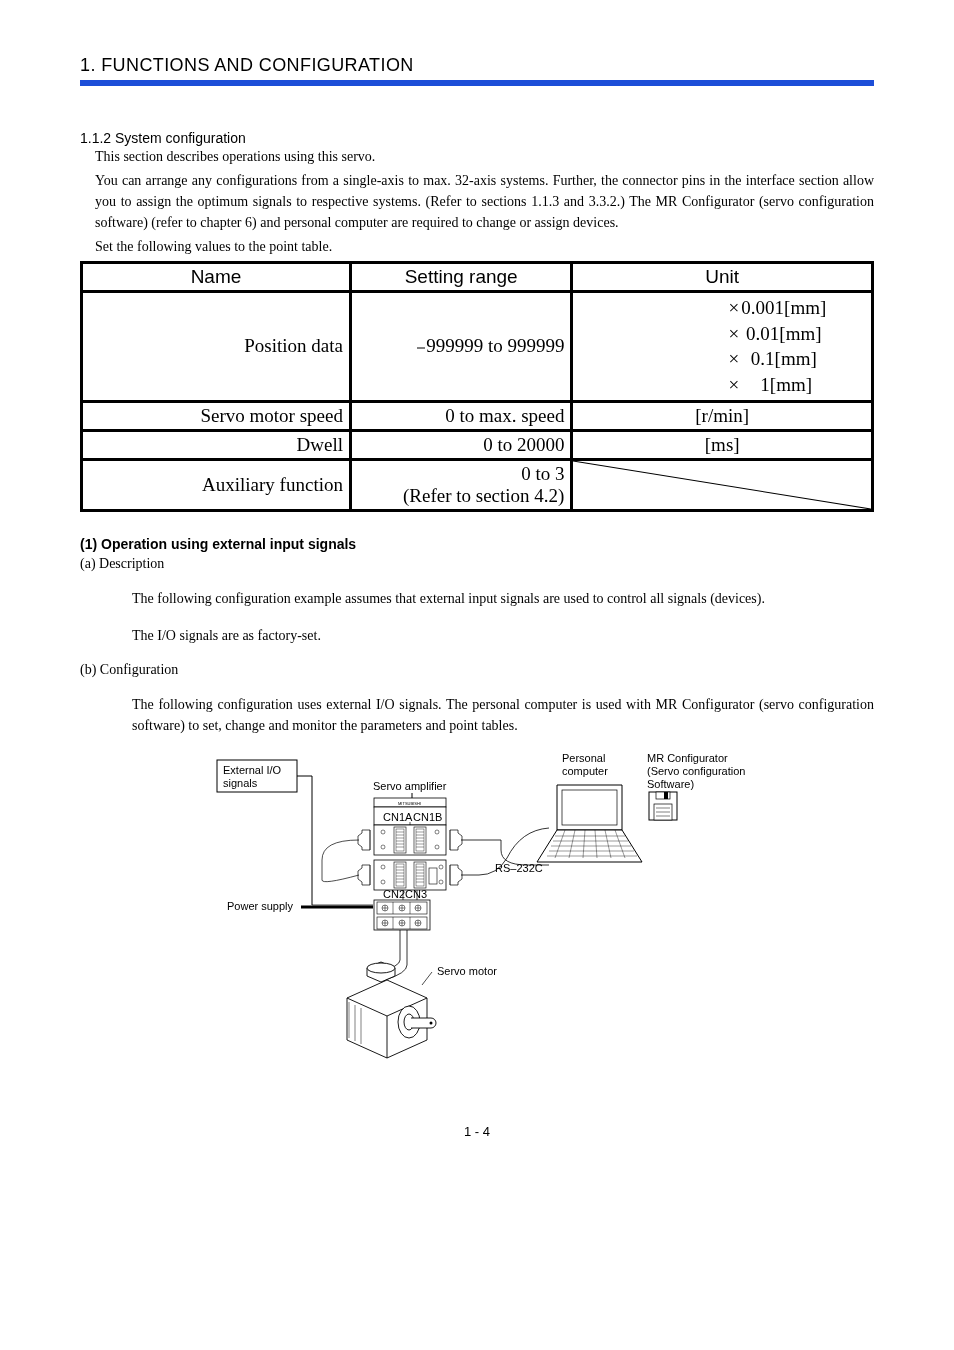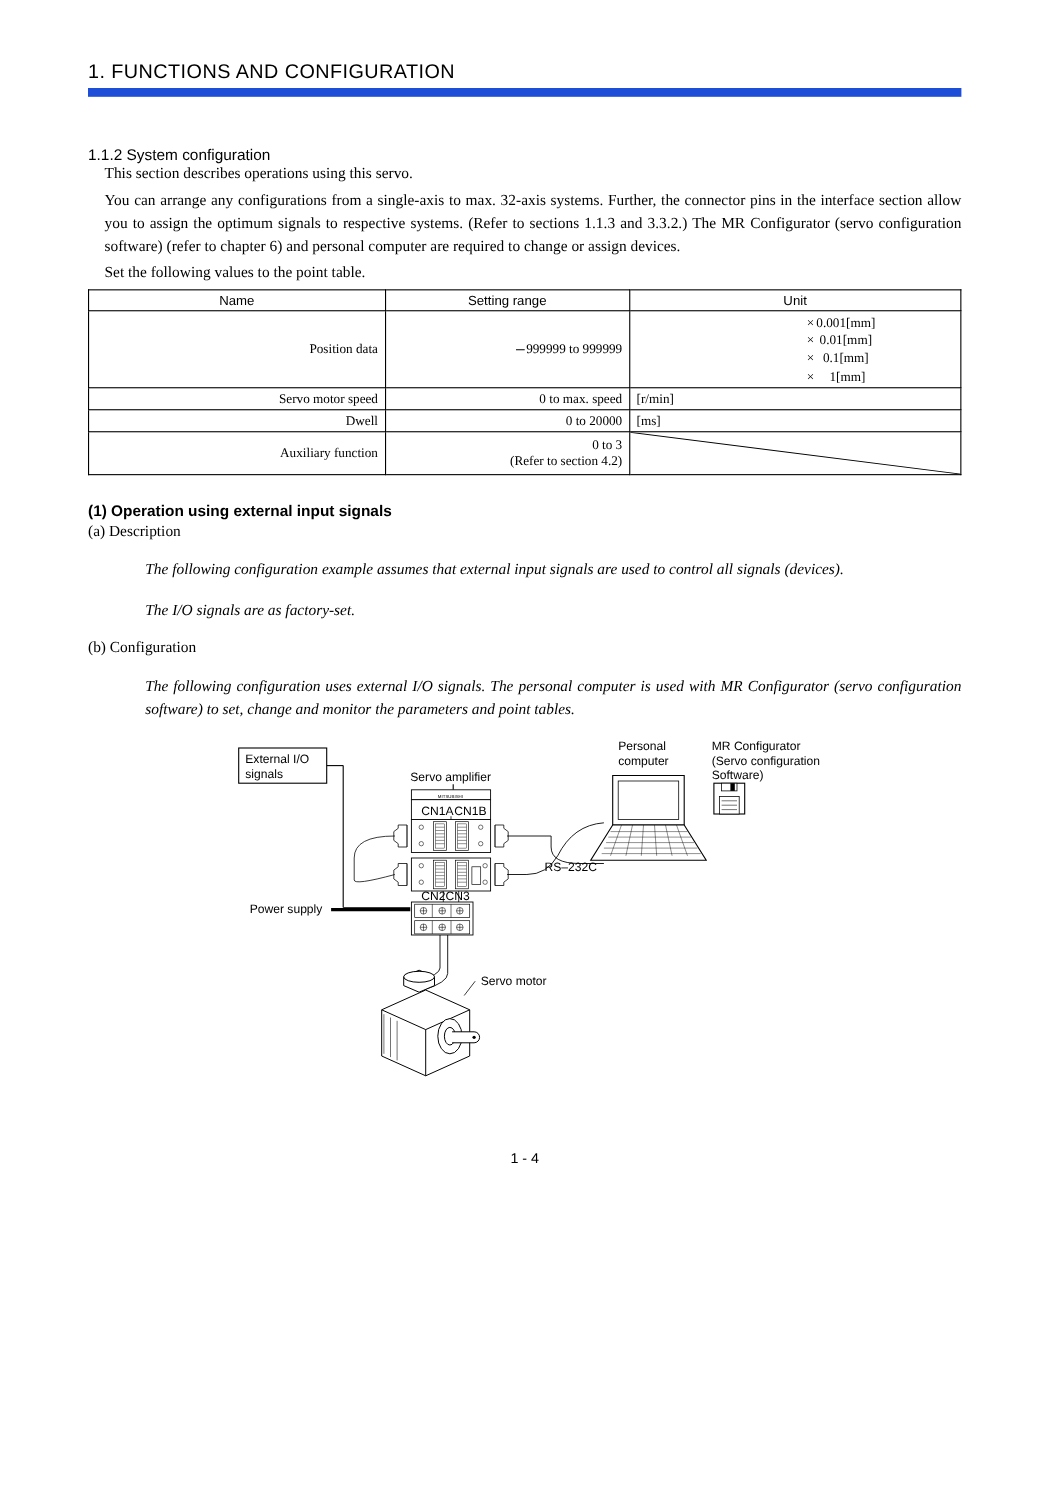--- a/index.html
+++ b/index.html
@@ -9,54 +9,54 @@
       width: 954px;
       box-sizing: border-box;
       color: #000;
       font-size: 14px;
     }
     .chapter-heading {
       font-family: Arial, Helvetica, sans-serif;
       font-size: 18px;
       font-weight: normal;
       letter-spacing: 0.4px;
-      border-bottom: 8px solid #1d4ed8;
+      border-bottom: 6px solid #1d4ed8;
       padding-bottom: 4px;
       margin-bottom: 44px;
     }
     .section-heading {
       font-family: Arial, Helvetica, sans-serif;
       font-size: 14px;
     }
     .body-text {
       text-align: justify;
       line-height: 1.5;
       margin: 0 0 3px 15px;
     }
     table.point-table {
       border-collapse: collapse;
       width: 100%;
       margin-top: 4px;
       margin-bottom: 24px;
     }
     table.point-table th,
     table.point-table td {
-      border: 1px solid #000000;
+      border: 3px solid #000000;
       padding: 2px 6px;
       vertical-align: middle;
-      font-size: 12px;
+      font-size: 19px;
     }
     table.point-table th {
       font-family: Arial, Helvetica, sans-serif;
       font-weight: normal;
       text-align: center;
     }
     .col-name { width: 34%; text-align: right; }
     .col-range { width: 28%; text-align: right; }
-    .col-unit { width: 38%; }
+    .col-unit { width: 38%; text-align: center; }
     .unit-cell { text-align: left; padding: 3px 0; }
     .unit-line {
       display: flex;
       line-height: 1.35;
     }
     .unit-prefix { width: 56%; text-align: right; padding-right: 2px; }
     .unit-value { text-align: right; }
     .slash-cell {
       position: relative;
       padding: 0 !important;
@@ -68,21 +68,21 @@
       width: 100%;
       height: 100%;
     }
     .subsection-heading {
       font-family: Arial, Helvetica, sans-serif;
       font-size: 14px;
       margin-bottom: 4px;
       font-weight: bold;
     }
     .indent-a { margin-left: 28px; }
-    .indent-b { margin-left: 52px; text-align: justify; line-height: 1.5; margin-top: 16px; margin-bottom: 3px; font-style: italic; }
+    .indent-b { margin-left: 52px; text-align: justify; line-height: 1.5; margin-top: 16px; margin-bottom: 3px; }
     .sub-label { margin: 0 0 2px 0; }
     .diagram-holder {
       text-align: center;
       margin-top: 14px;
     }
     .diagram-holder svg {
       width: 560px;
       height: auto;
     }
     .diag-label {

